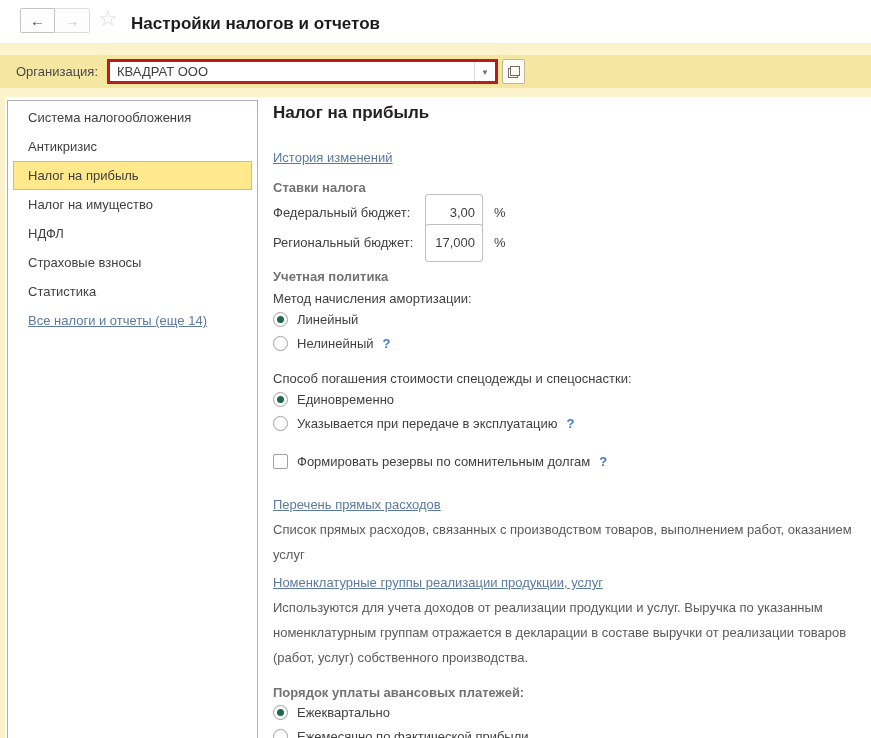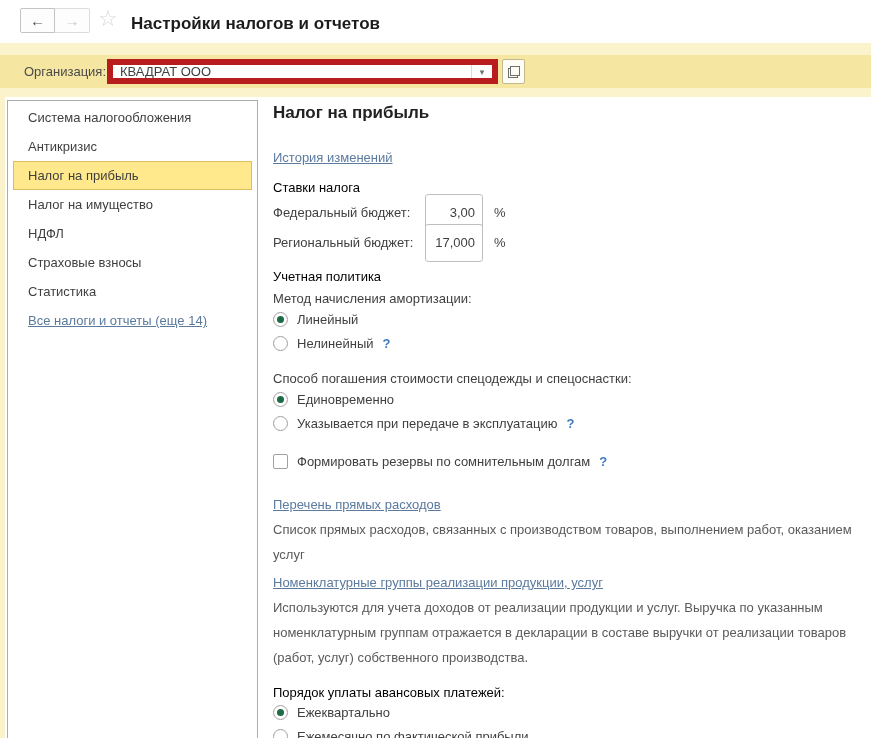--- a/index.html
+++ b/index.html
@@ -13,23 +13,23 @@
   .nav-btn { width:35px; height:25px; display:flex; align-items:center; justify-content:center;
              font-size:15px; background:#fdfdfd; cursor:pointer; }
   .nav-btn.back { border:1px solid #c3c3c3; border-radius:2px 0 0 2px; color:#4f4f4f; }
   .nav-btn.fwd  { border:1px solid #dcdcdc; border-left:none; border-radius:0 2px 2px 0; color:#c9c9c9; }
   .star { position:absolute; left:98px; top:6px; font-size:22px; color:#d8d8d8; cursor:pointer; line-height:1.2; }
   .header-title { position:absolute; left:131px; top:14px; font-size:17px; font-weight:bold; color:#1c1c1c; }
 
   
   .yellow-band { position:absolute; top:43px; left:0; width:871px; height:54px; background:#FAF3CB; }
   .org-bar { position:absolute; top:12px; left:0; width:871px; height:33px; background:#F5E7A2; }
-  .org-label { position:absolute; left:24px; top:9px; color:#4a4a4a; }
+  .org-label { position:absolute; left:16px; top:9px; color:#4a4a4a; }
   .combo { position:absolute; left:107px; top:4px; width:391px; height:25px; background:#fff;
-           border:6px solid #b91c1c; display:flex; }
+           border:3px solid #b91c1c; display:flex; }
   .combo input { flex:1; border:none; outline:none; padding:0 7px; font-size:13px;
                  color:#3f3f3f; font-family:inherit; background:transparent; }
   .arrow-btn { width:21px; border-left:1px solid #dadada; display:flex; align-items:center;
                justify-content:center; font-size:9px; color:#6f6f6f; cursor:pointer; background:#fdfdfd; }
   .open-btn { position:absolute; left:502px; top:4px; width:23px; height:25px; border:1px solid #c2b98f;
               background:#fdfcf5; display:flex; align-items:center; justify-content:center;
               cursor:pointer; border-radius:2px; }
   .open-icon { position:relative; width:12px; height:12px; }
   .open-icon::before { content:""; position:absolute; left:0; bottom:0; width:8px; height:8px;
                        border:1px solid #6f6f6f; }
@@ -45,21 +45,21 @@
   .side-item { height:29px; display:flex; align-items:center; padding-left:14px; margin:0 5px;
                color:#3f3f3f; cursor:pointer; border:1px solid transparent; }
   .side-item.selected { background:#FFE98C; border:1px solid #DCBE5F; }
   .side-item.link span { color:#5B7A9E; text-decoration:underline; }
 
   
   .content { position:absolute; left:273px; top:100px; width:586px; }
   .page-title { font-size:17px; font-weight:bold; color:#222; margin-top:3px; line-height:20px; }
   .glink { color:#5B7A9E; text-decoration:underline; cursor:pointer; display:inline-block; }
   .history { margin-top:27px; }
-  .green-h { color:#000000; }
+  .green-h { color:#737373;font-weight:bold; }
   .gh-rates { margin-top:15px; }
   .gh-policy { margin-top:14px; }
   .gh-advance { margin-top:15px; }
   .rate-row { display:flex; align-items:center; margin-top:5px; height:25px; }
   .rate-label { width:152px; }
   .rate-input { width:58px; height:38px; border:1px solid #bfbfbf; border-radius:3px;
                 text-align:right; padding:0 7px; font-size:13px; color:#3f3f3f;
                 font-family:inherit; outline:none; background:#fff; }
   .pct { margin-left:11px; }
   .plain-label { margin-top:6px; line-height:17px; }

